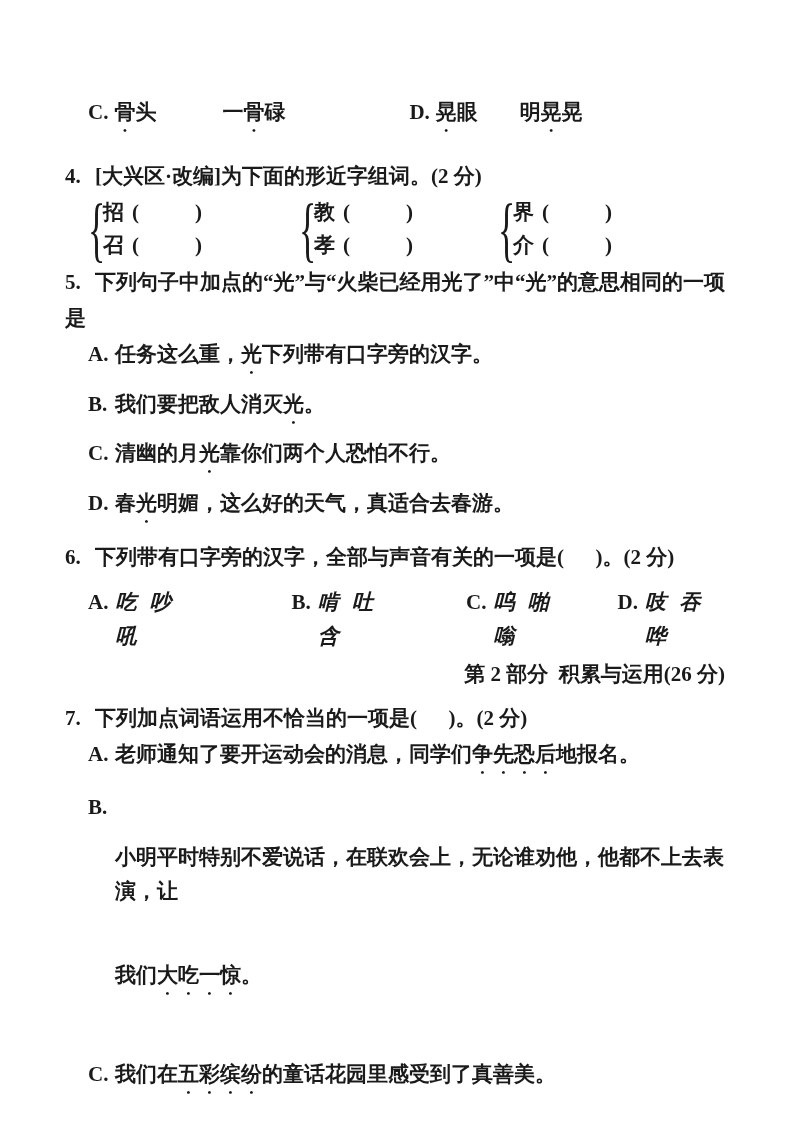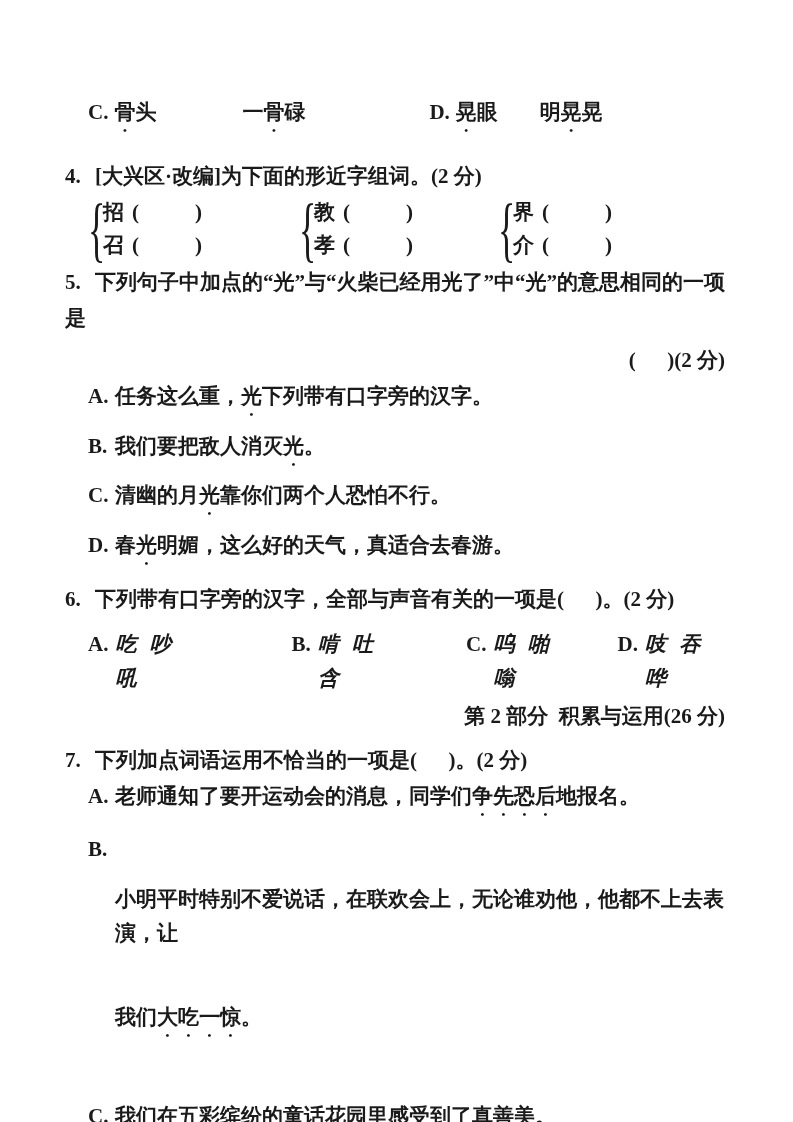--- a/index.html
+++ b/index.html
@@ -17,21 +17,21 @@
   .em {
     -webkit-text-emphasis: filled dot;
     -webkit-text-emphasis-position: under;
     text-emphasis: filled dot;
     text-emphasis-position: under right;
   }
 
   
   .q3row { padding-left: 23px; display: flex; align-items: baseline; }
   .q3row .lbl { margin-right: 6px; }
-  .q3row .w2 { margin-left: 86px; }
+  .q3row .w2 { margin-left: 66px; }
   .q3row .dlbl { margin-left: 124px; }
   .q3row .w4 { margin-left: 42px; text-align: center; }
 
   
   .qstem { display: flex; margin-top: 0; }
   .qnum { flex: none; width: 30px; }
   .qtext { flex: 1; }
 
   
   .fg-wrap { display: flex; padding-left: 18px; margin-top: 3px; height: 66px; }
@@ -151,21 +151,20 @@
           </div>
       </div>
     </div>
   </div>
 
   <div class="line qstem mt-q5stem">
     <span class="qnum">5.</span>
     <span class="qtext">下列句子中加点的“光”与“火柴已经用光了”中“光”的意思相同的一项</span>
   </div>
   <div class="line mt-q5stem2">是</div>
-  <div class="line answer-line">(      )(2 分)</div>
 
   <div class="line opt mt-optA">
     <span class="opt-label">A.</span>
     <span class="opt-text"><span>任务这么重，</span><span class="em">光</span><span>下列带有口字旁的汉字。</span></span>
   </div>
   <div class="line opt mt-opt">
     <span class="opt-label">B.</span>
     <span class="opt-text"><span>我们要把敌人消灭</span><span class="em">光</span><span>。</span></span>
   </div>
   <div class="line opt mt-optC">

